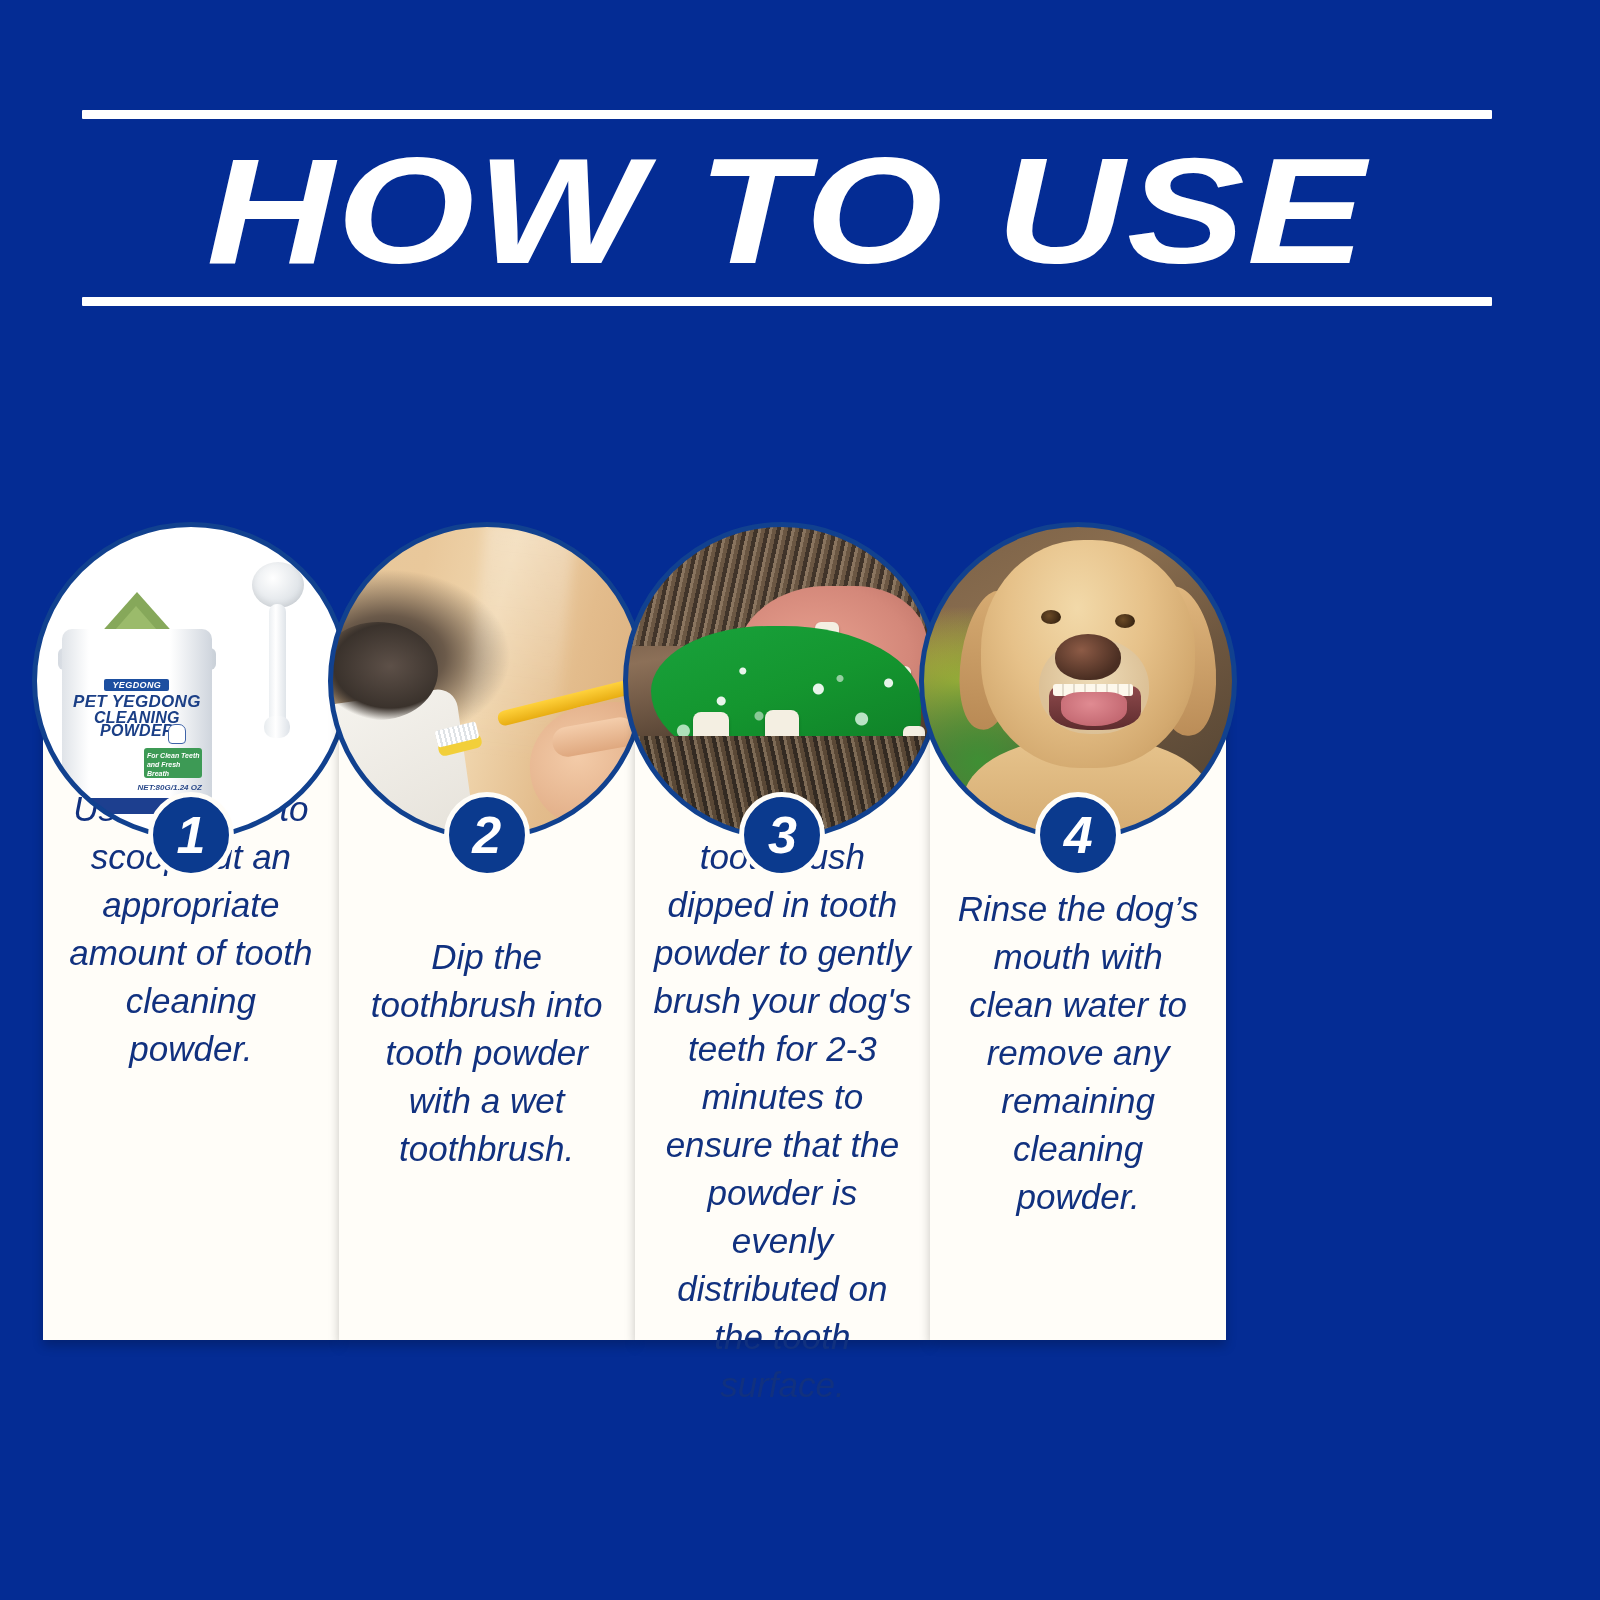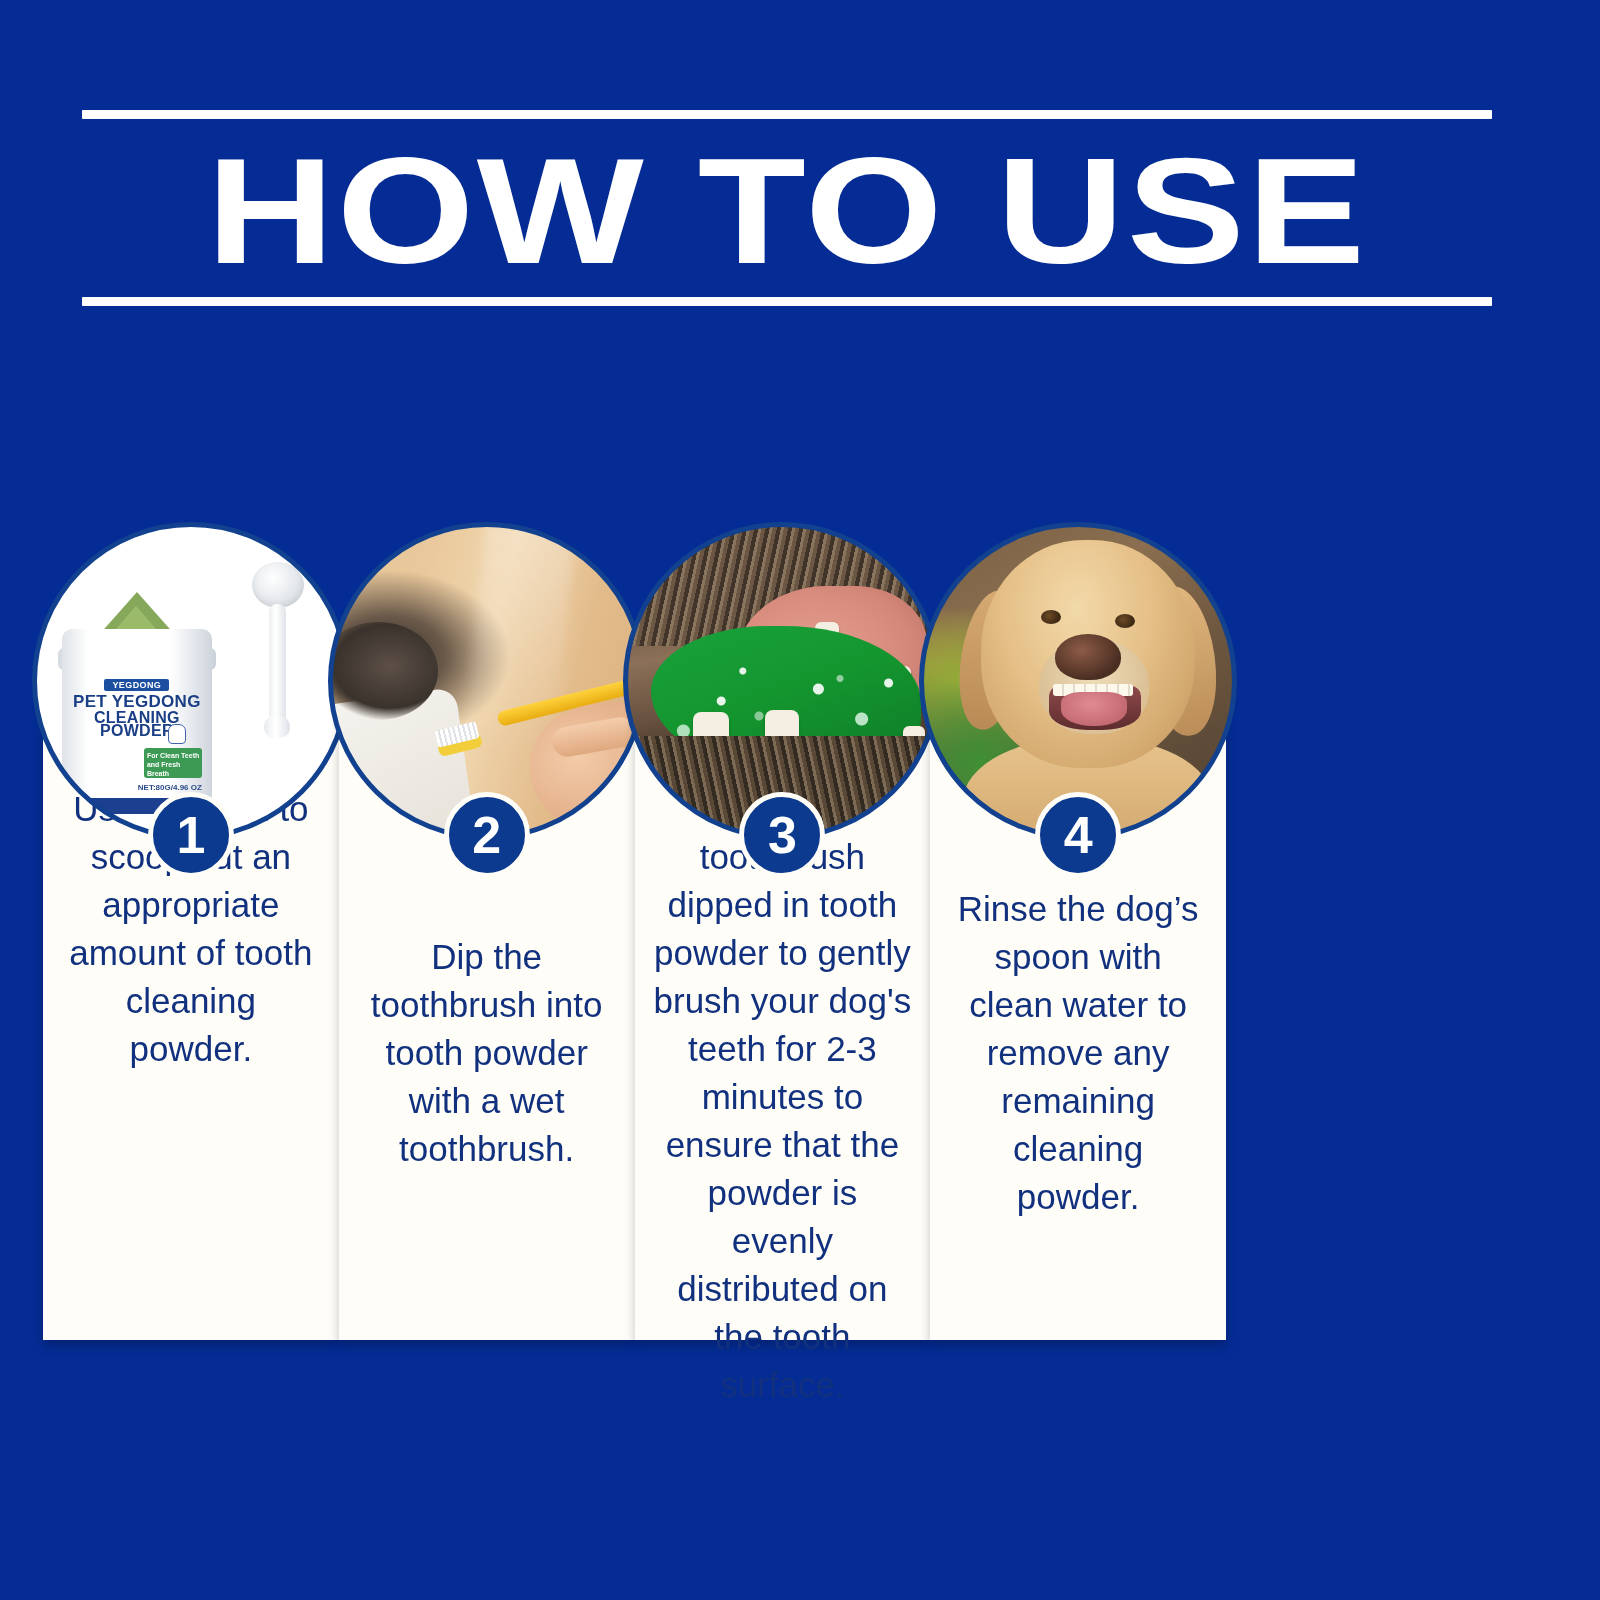--- a/index.html
+++ b/index.html
@@ -2,21 +2,21 @@
 <html><head>
 <meta charset="utf-8">
 <style>
   html,body{margin:0;padding:0;}
   body{
     width:1600px;height:1600px;overflow:hidden;
     background:#042C94;
     font-family:"Liberation Sans","DejaVu Sans",sans-serif;
     -webkit-font-smoothing:antialiased;
   }
-  .page{position:relative;width:1600px;height:1600px;}
+  .page{position:relative;width:1600px;height:1600px;font-style:italic;}
 
   
   .header{position:absolute;left:82px;top:110px;width:1410px;}
   .rule{height:9px;background:#FFFFFF;border-radius:1px;}
   .rule.bottom{margin-top:0;}
   .title{
     color:#FFFFFF;
     font-size:150px;
     line-height:152px;
     font-weight:700;
@@ -369,21 +369,21 @@
             <div class="jar-lip"></div>
             <div class="jar"></div>
             <div class="jar-band"></div>
             <div class="label">
               <span class="brand">YEGDONG</span>
               <div class="lab1">PET YEGDONG</div>
               <div class="lab2">CLEANING POWDER</div>
               <div class="lab-dog"></div>
               <div class="tooth-ico"></div>
               <div class="lab-badge">For Clean Teeth and Fresh Breath</div>
-              <div class="net">NET:80G/4.96 OZ</div>
+              <div class="net">NET:80G/1.24 OZ</div>
             </div>
             <div class="spoon-head"></div>
             <div class="spoon-stem"></div>
             <div class="spoon-tip"></div>
           </div>
         </div>
         <div class="photo-ring"></div>
         <div class="badge">1</div>
       </div>
       <div class="card-inner">
@@ -451,18 +451,18 @@
             <div class="nose"></div>
             <div class="mouth"></div>
             <div class="teeth"></div>
             <div class="tongue"></div>
           </div>
         </div>
         <div class="photo-ring"></div>
         <div class="badge">4</div>
       </div>
       <div class="card-inner">
-        <div class="step-text">Rinse the dog’s spoon with clean water to remove any remaining cleaning powder.</div>
+        <div class="step-text">Rinse the dog’s mouth with clean water to remove any remaining cleaning powder.</div>
       </div>
     </div>
 
   </div>
 </div>
 
 </body></html>

